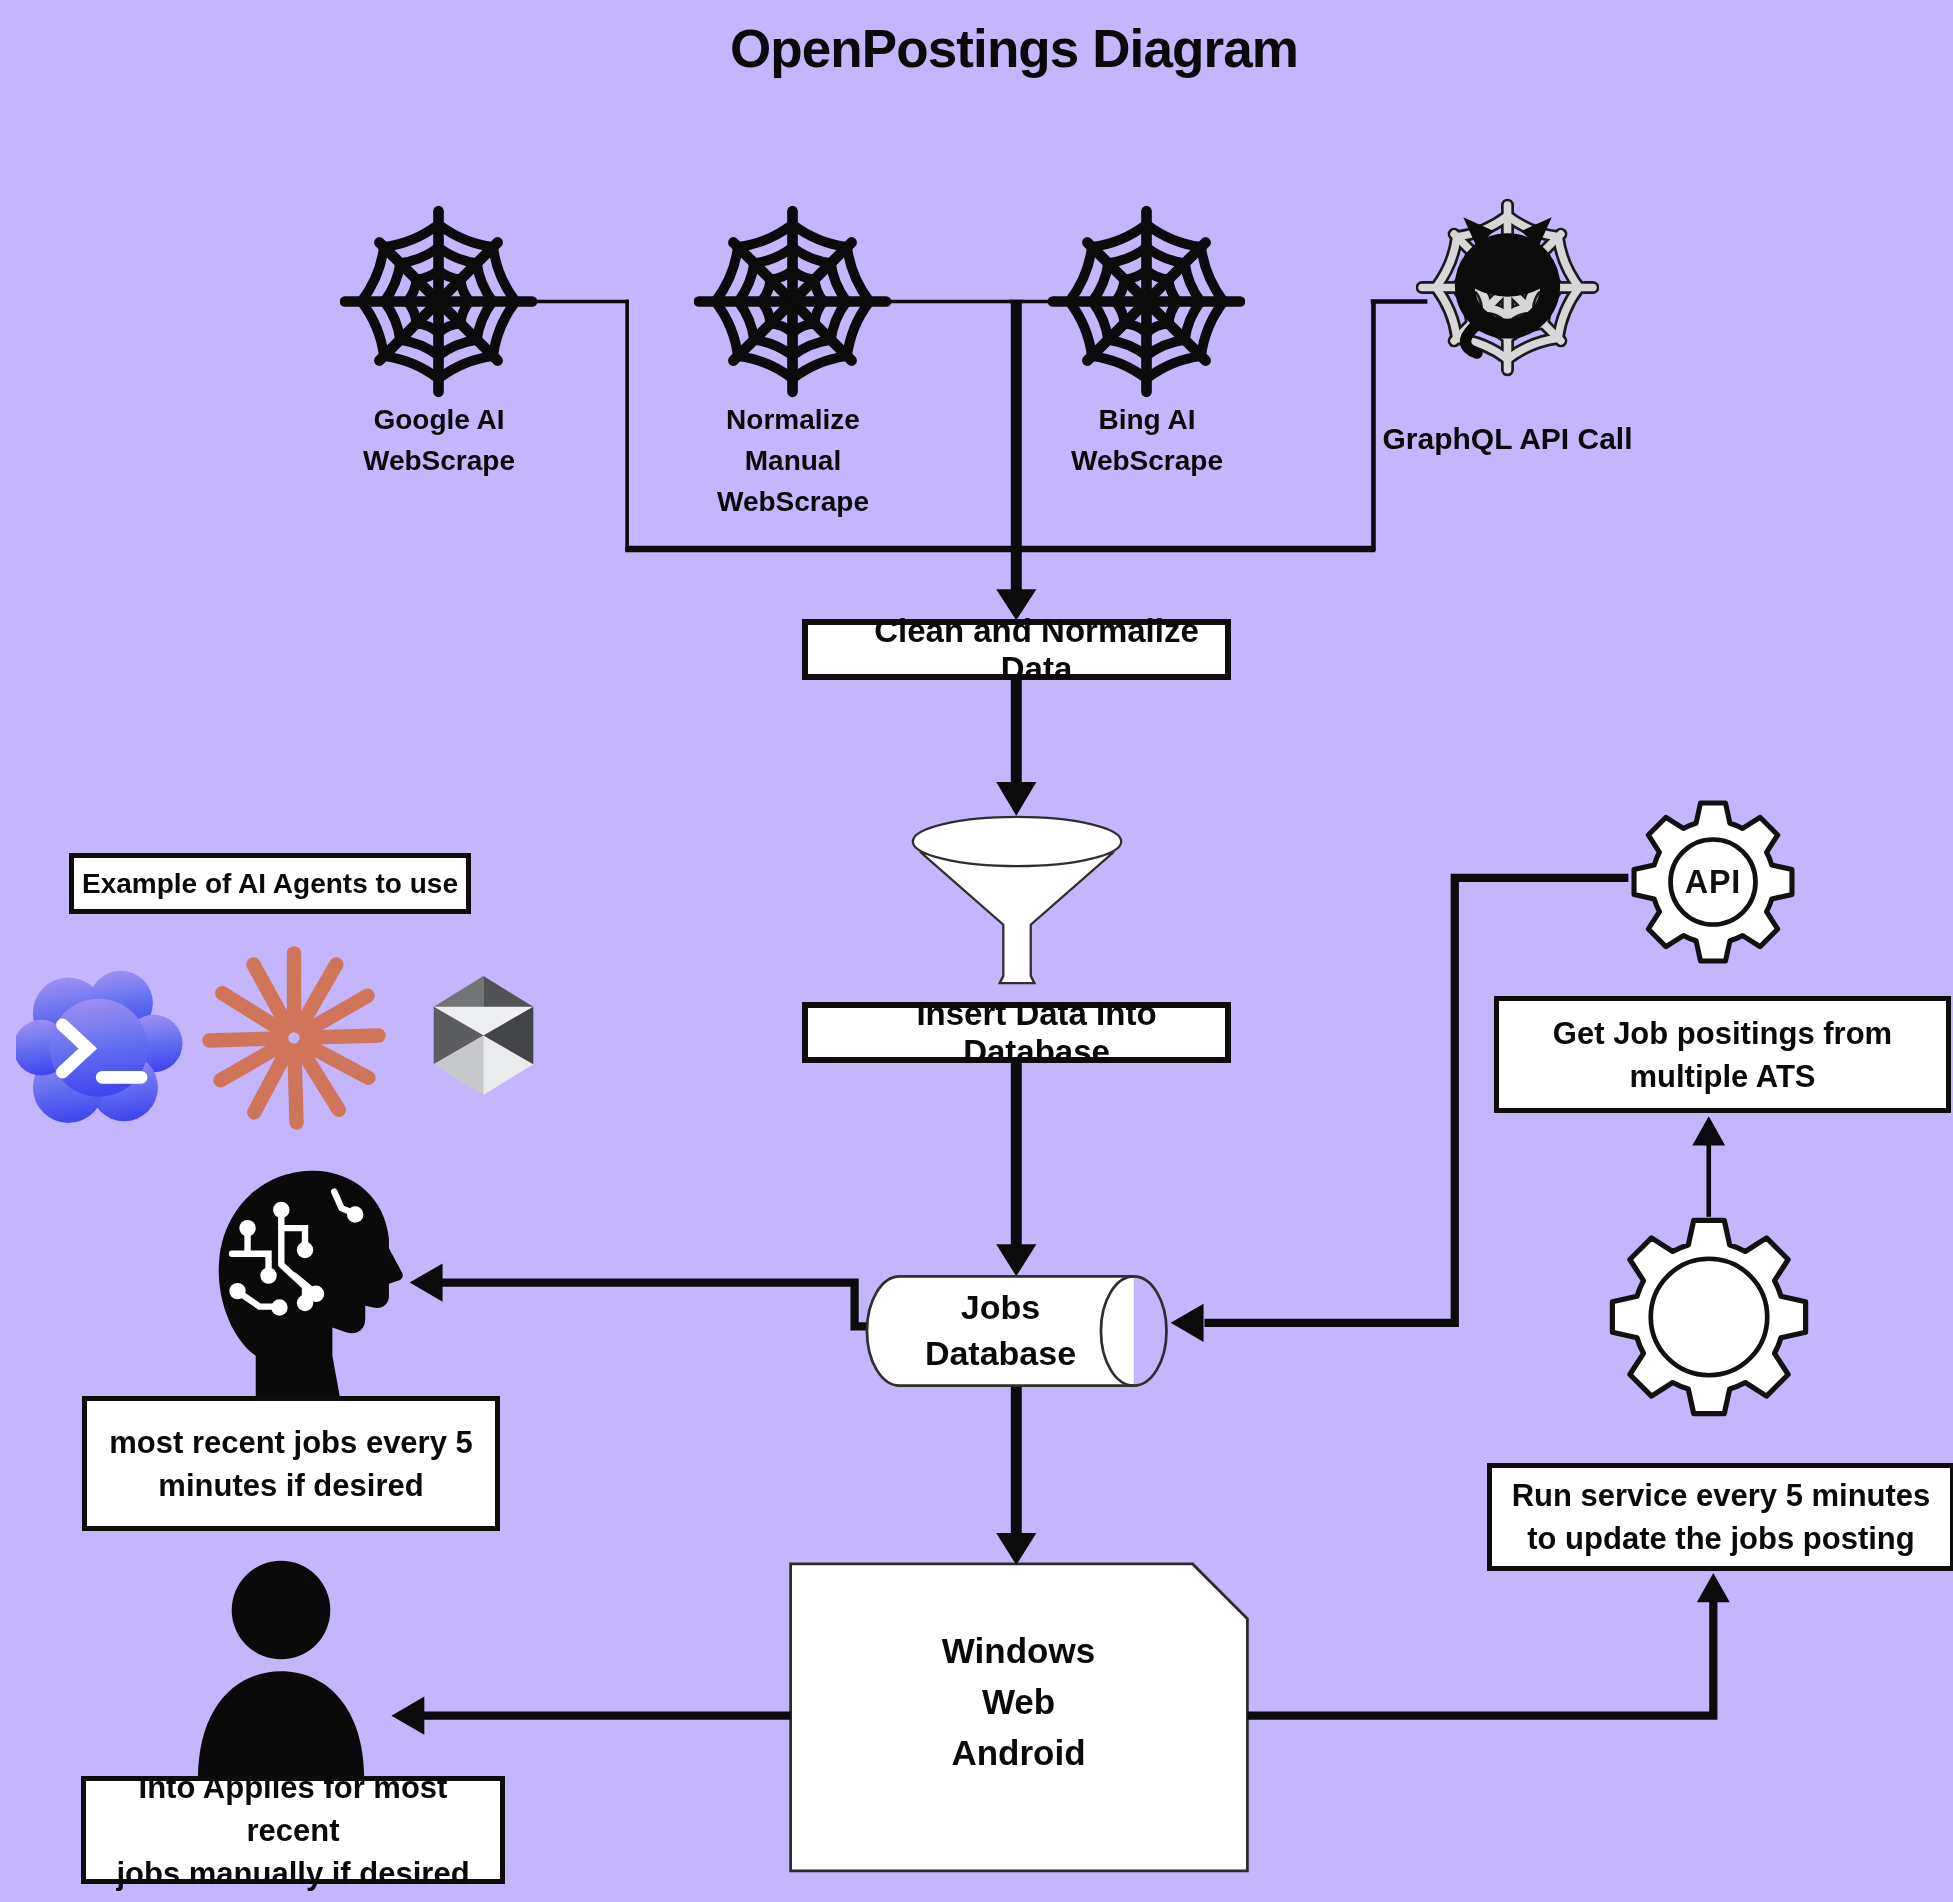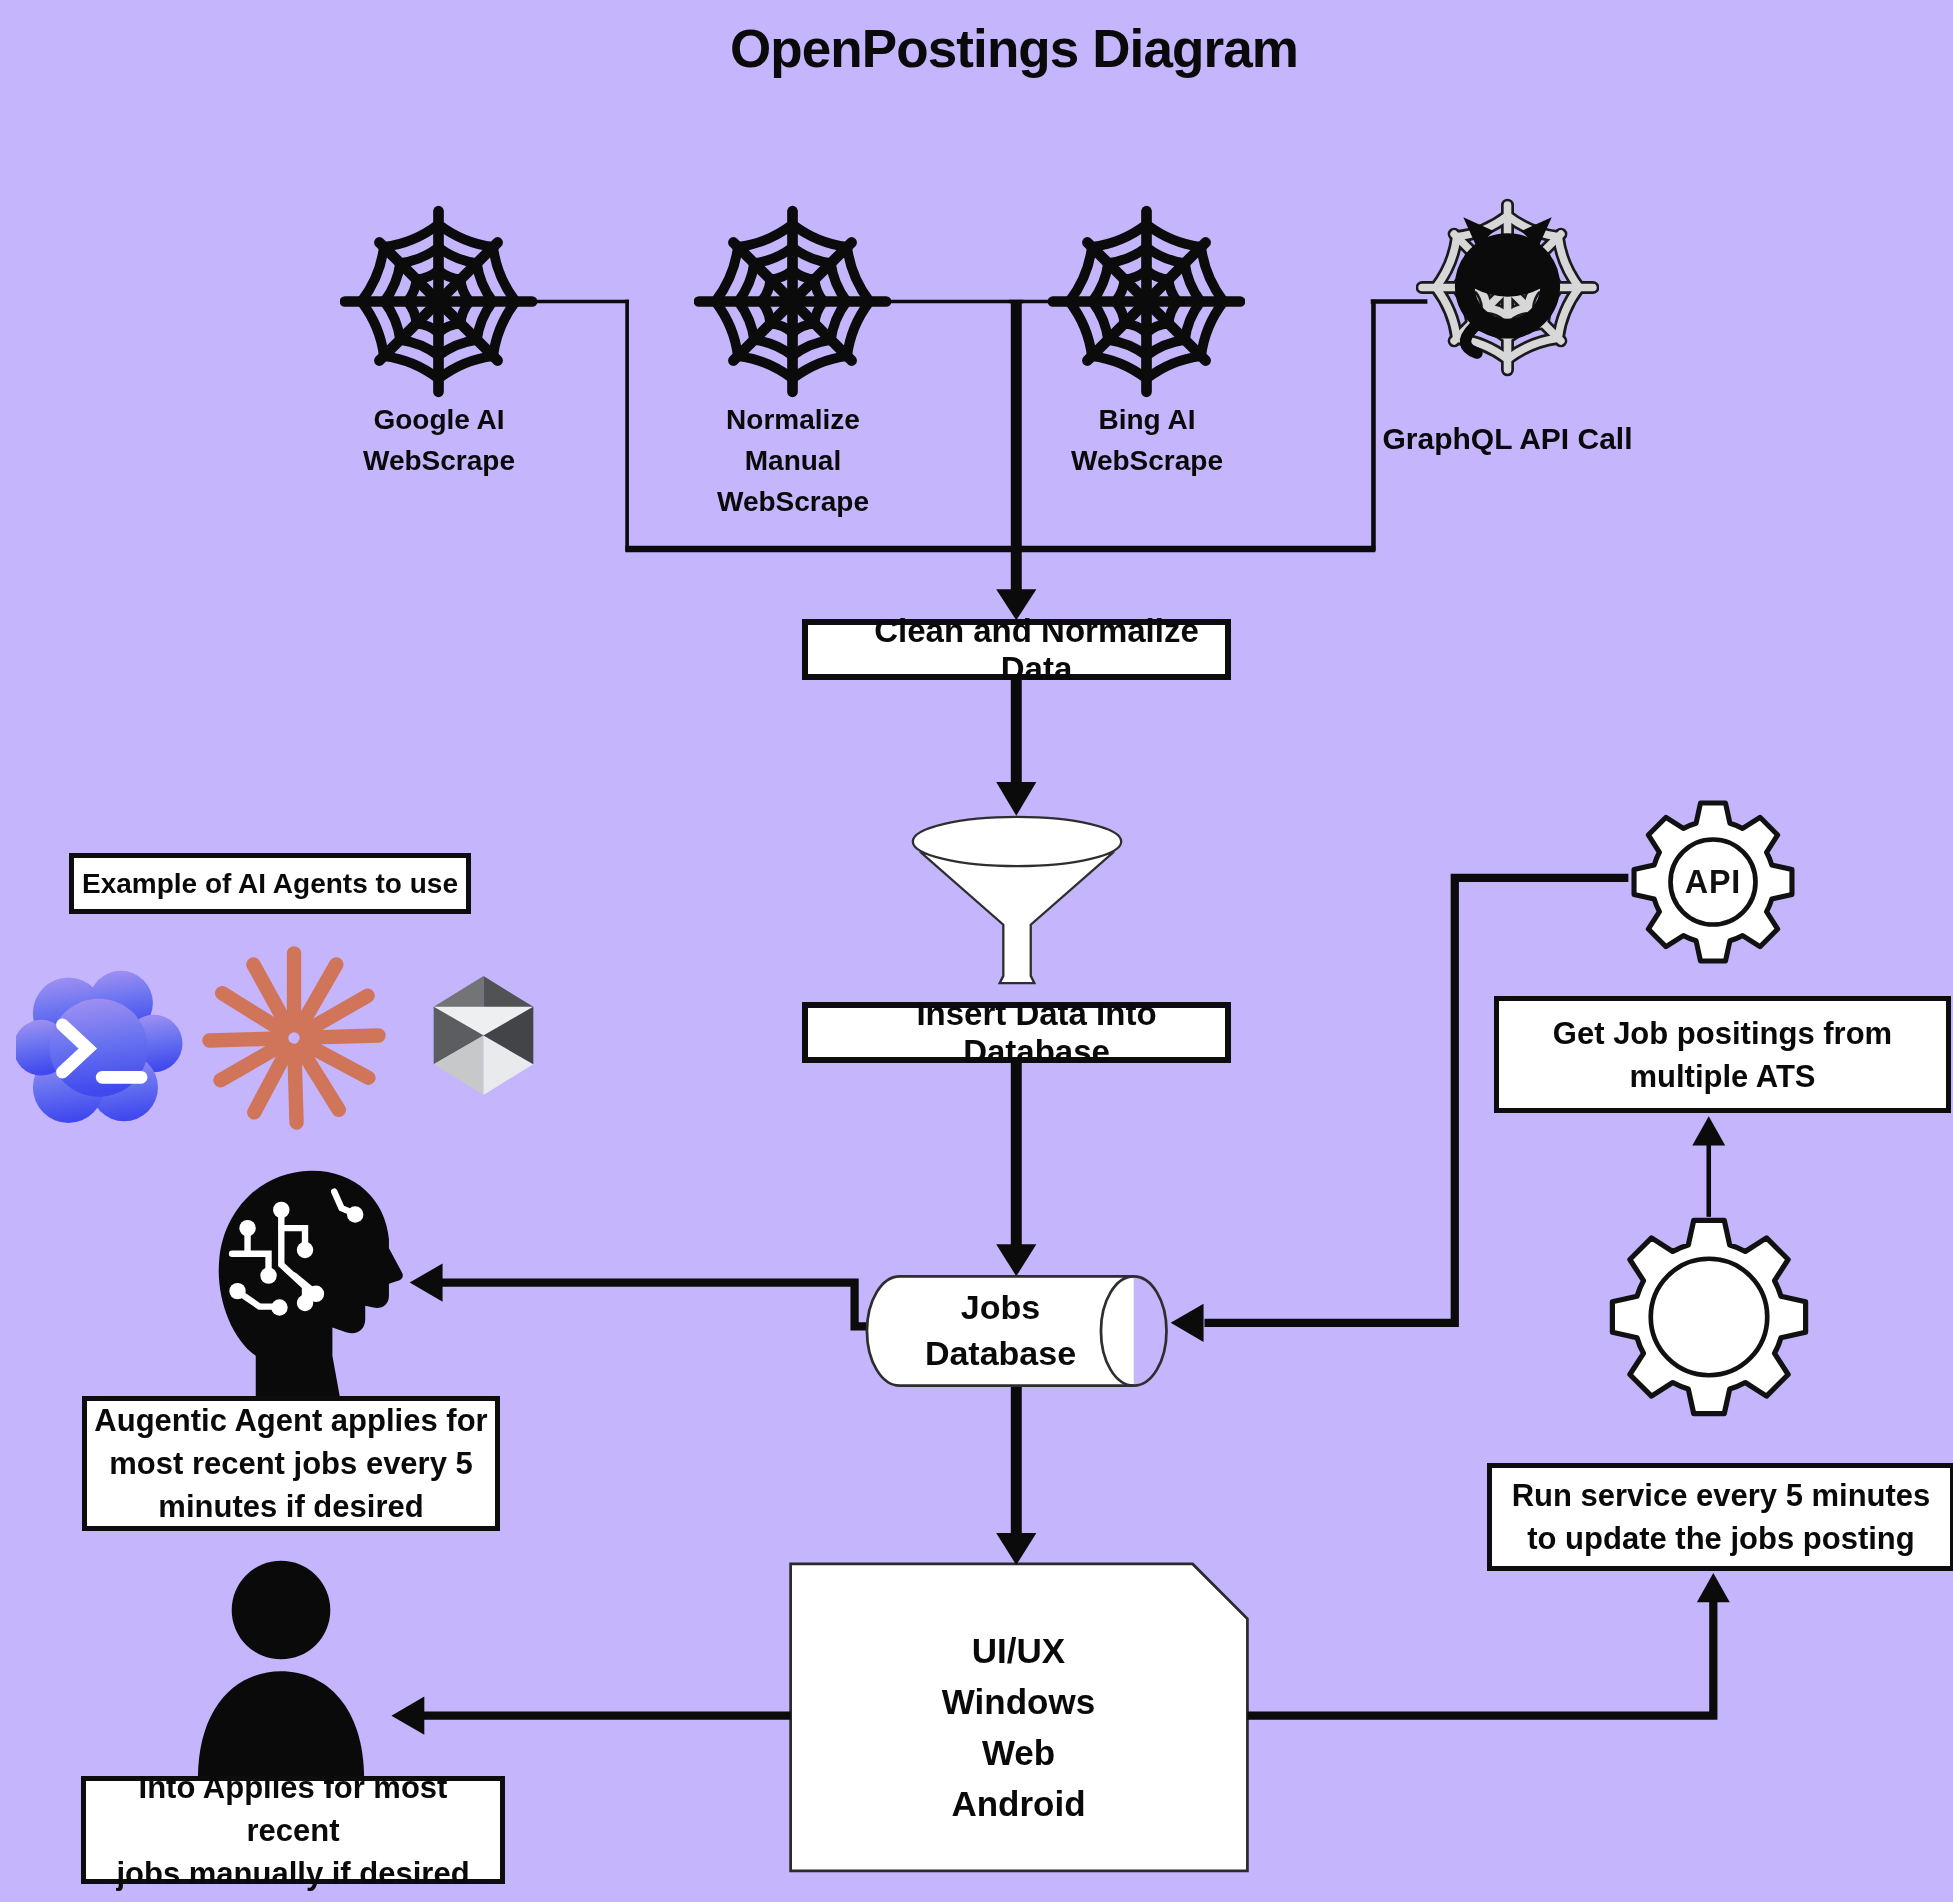--- a/index.html
+++ b/index.html
@@ -182,21 +182,20 @@
   <svg class="abs ico" style="left:859px;top:1270px" width="320" height="122" viewBox="0 0 350 134">
     <path d="M301,7 L44,7 A36,60 0 0 0 44,127 L301,127" fill="#ffffff" stroke="#2e2e2e" stroke-width="3"></path>
     <ellipse cx="301" cy="67" rx="36" ry="60" fill="none" stroke="#2e2e2e" stroke-width="3"></ellipse>
   </svg>
   <div class="abs db-text" style="left:859px;top:1284px;width:283px">
     <div>Jobs</div>
     <div>Database</div>
   </div>
 
   <div class="abs uiux-text" style="left:790px;top:1625px;width:457px;z-index:4">
-    <div>UI/UX</div>
     <div>Windows</div>
     <div>Web</div>
     <div>Android</div>
   </div>
 
   <div class="abs note-box" style="left:57px;top:853px;width:402px;height:61px;font-size:28px">
     <div>Example of AI Agents to use</div>
   </div>
 
   <svg class="abs ico" style="left:15.5px;top:959px" width="169" height="169" viewBox="0 0 200 200">
@@ -267,21 +266,20 @@
       <circle cx="55" cy="78" r="9"></circle>
       <circle cx="78" cy="130" r="9"></circle>
       <circle cx="44" cy="147" r="9"></circle>
       <circle cx="90" cy="165" r="9"></circle>
       <circle cx="130" cy="150" r="9"></circle>
       <circle cx="173" cy="63" r="9"></circle>
     </g>
   </svg>
 
   <div class="abs note-box" style="left:70px;top:1396px;width:418px;height:135px">
-    <div>Augentic Agent applies for</div>
     <div>most recent jobs every 5</div>
     <div>minutes if desired</div>
   </div>
 
   <svg class="abs ico" style="left:185px;top:1558px" width="192" height="221" viewBox="0 0 210 242">
     <circle cx="105" cy="57" r="54" fill="#0a0a0a"></circle>
     <path d="M14,242 C14,164 55,124 105,124 C155,124 196,164 196,242 Z" fill="#0a0a0a"></path>
   </svg>
 
   <div class="abs note-box" style="left:69px;top:1776px;width:424px;height:108px">

